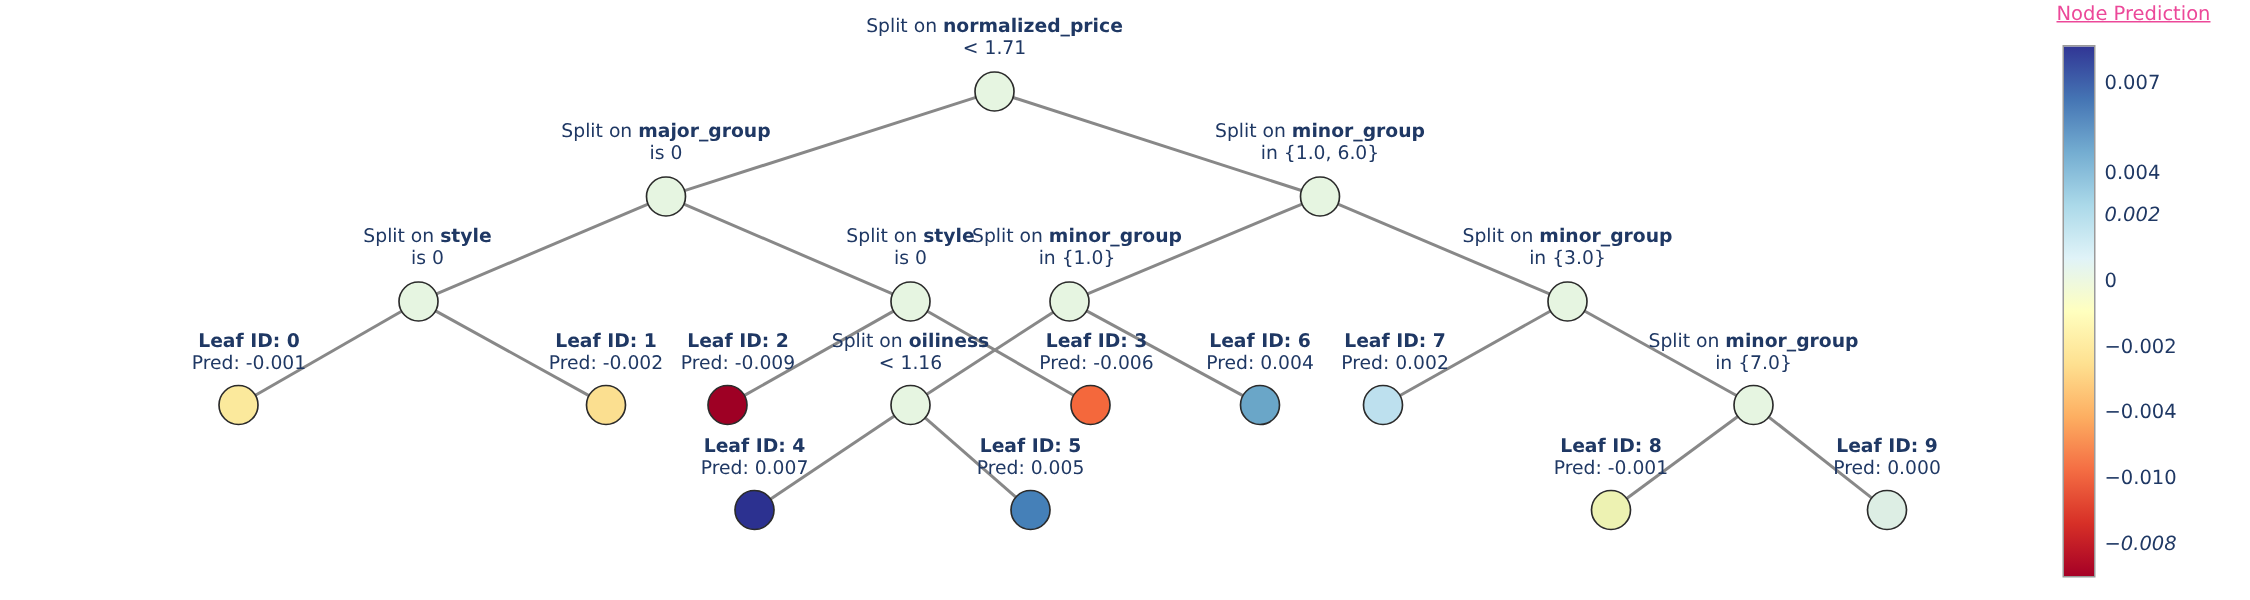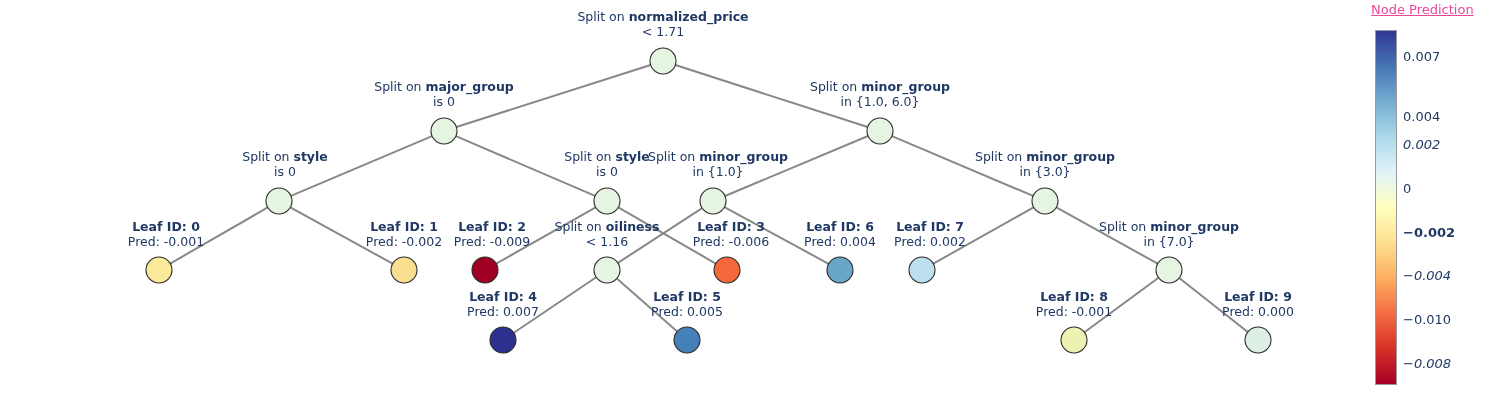--- a/index.html
+++ b/index.html
@@ -121,19 +121,19 @@
   </svg>
 
   <div id="cbar-title" style="left: 1371px; top: 2px;">Node Prediction</div>
 
   <div id="cbar-wrap" style="left: 1375px; top: 30px; width: 22px; height: 355px;">
     <div id="cbar-grad" style="width: 22px; height: 355px; background: linear-gradient(rgb(49, 54, 149), rgb(69, 117, 180), rgb(116, 173, 209), rgb(171, 217, 233), rgb(224, 243, 248), rgb(255, 255, 191), rgb(254, 224, 144), rgb(253, 174, 97), rgb(244, 109, 67), rgb(215, 48, 39), rgb(165, 0, 38));"></div>
   <div class="cb-tick" style="left: 28px; top: 26.2963px;">0.007</div>
       <div class="cb-tick" style="left: 28px; top: 70.1235px; margin-top: 16px;">0.004</div>
       <div class="cb-tick" style="left: 28px; top: 113.951px; font-style: italic;">0.002</div>
       <div class="cb-tick" style="left: 28px; top: 157.778px;">0</div>
-      <div class="cb-tick" style="left: 28px; top: 201.605px; font-weight: bold;">−0.002</div>
-      <div class="cb-tick" style="left: 28px; top: 245.432px; font-style: italic;">−0.004</div>
+      <div class="cb-tick" style="left: 28px; top: 201.605px;">−0.002</div>
+      <div class="cb-tick" style="left: 28px; top: 245.432px;">−0.004</div>
       <div class="cb-tick" style="left: 28px; top: 289.259px;">−0.010</div>
       <div class="cb-tick" style="left: 28px; top: 333.086px; font-style: italic;">−0.008</div>
     </div>
 
 </div>
 
 </body></html>

